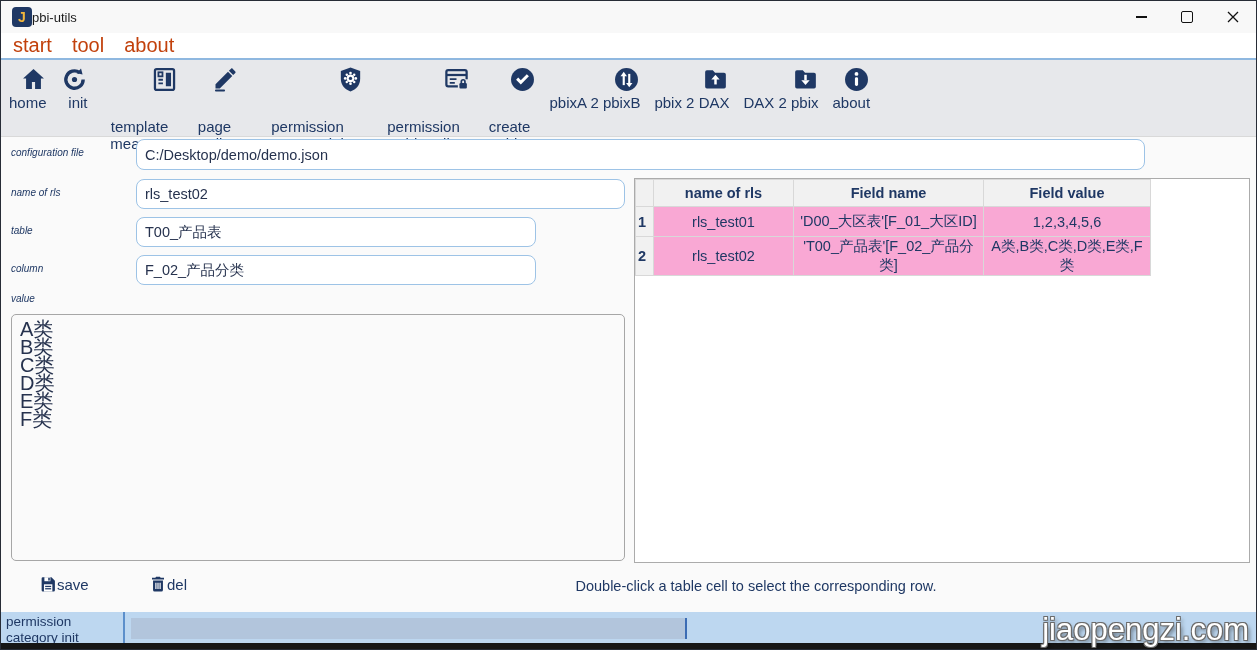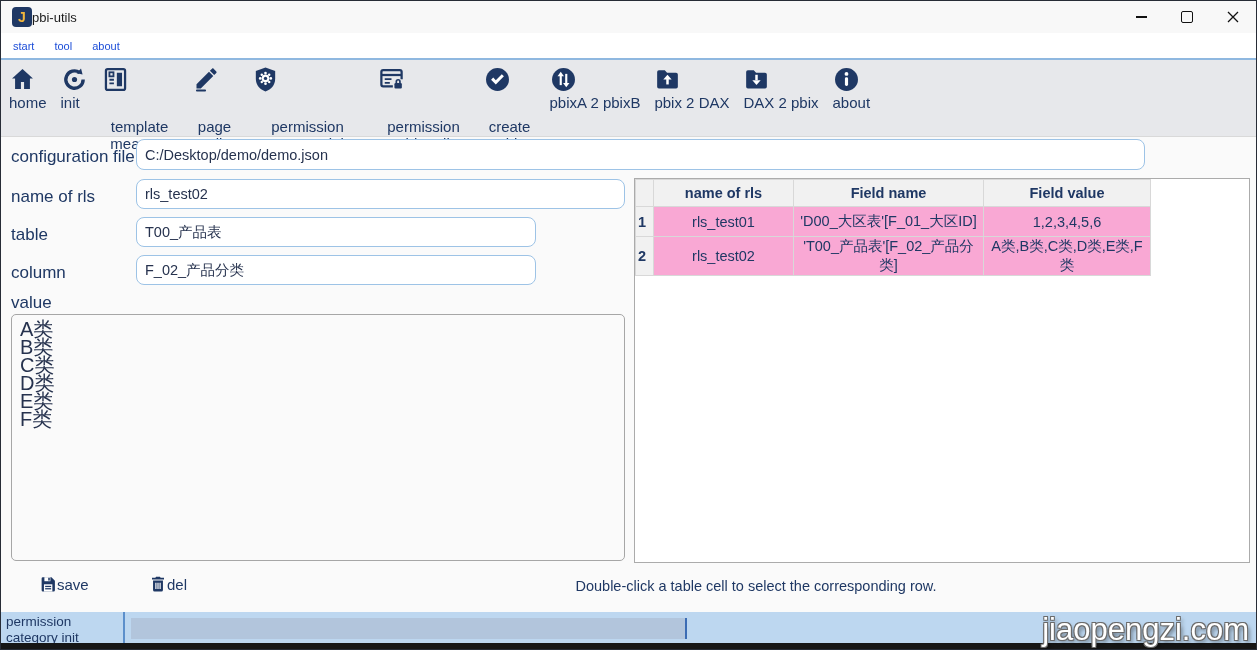--- a/index.html
+++ b/index.html
@@ -12,32 +12,32 @@
   .titlebar{position:absolute;top:0;left:0;right:0;height:32px;background:#f8f8f8;display:flex;align-items:center;}
   .appicon{width:20px;height:20px;margin-left:11px;background:#1f3864;border-radius:4px;
     display:flex;align-items:center;justify-content:center;color:#f2b63c;font-weight:bold;font-size:14px;}
   .apptitle{font-size:13px;color:#1b1b1b;}
   .wincontrols{margin-left:auto;display:flex;height:32px;}
   .winbtn{width:46px;height:32px;display:flex;align-items:center;justify-content:center;}
   .min-glyph{width:11px;height:1.5px;background:#111;}
   .max-glyph{width:10px;height:10px;border:1.3px solid #111;border-radius:2px;}
   
   .menubar{position:absolute;top:32px;left:0;right:0;height:25px;background:#ffffff;display:flex;align-items:center;padding-left:2px;}
-  .menuitem{padding:0 10px;font-size:11px;color:#1d4ed8;}
+  .menuitem{padding:0 10px;font-size:20px;color:#c2410c;}
   .menusep{position:absolute;top:57px;left:0;right:0;height:1.5px;background:#8fb8e0;}
   
   .toolbar{position:absolute;top:58.5px;left:0;right:0;height:70.5px;background:#e7e8eb;
     display:flex;align-items:flex-start;padding:6px 0 0 8px;gap:14px;border-bottom:1px solid #d9d9d9;}
-  .toolitem{display:flex;flex-direction:column;align-items:flex-start;gap:1px;}
+  .toolitem{display:flex;flex-direction:column;align-items:flex-end;gap:1px;}
   .toolitem svg{width:27px;height:27px;display:block;}
   .toollabel{font-size:15px;line-height:17px;color:#1f3864;text-align:center;white-space:nowrap;}
   .toollabel.wrap{white-space:normal;margin-top:24px;}
   .w72{width:76px}.w46{width:46px}.w112{width:112px}.w92{width:92px}.w52{width:52px}
   
-  .flabel{position:absolute;font-size:17px;color:#1f3864;}
+  .flabel{position:absolute;font-size:10px;color:#1f3864;font-style:italic;}
   .tinput{position:absolute;border:1.4px solid #9dc3e6;border-radius:8px;background:#fff;
     font-family:"Liberation Sans",sans-serif;font-size:14.5px;color:#26324e;padding:0 8px;outline:none;box-sizing:border-box;}
   .valuebox{position:absolute;left:10px;top:313px;width:614px;height:247px;border:1px solid #a6a6a6;border-radius:5px;
     background:#fafafa;font-family:"Liberation Sans",sans-serif;font-size:20px;line-height:18px;color:#26324e;
     padding:5px 8px;resize:none;outline:none;box-sizing:border-box;}
   .selectbtn{position:absolute;left:1163px;top:141px;display:flex;align-items:center;gap:3px;font-size:14.5px;color:#1f3864;margin-top:36px;}
   .selectbtn svg{width:20px;height:20px;}
   
   .panel{position:absolute;left:633px;top:177px;width:616px;height:385px;background:#ffffff;border:1px solid #ababab;box-sizing:border-box;}
   table.rls{border-collapse:collapse;font-size:14.5px;color:#1f3864;}

